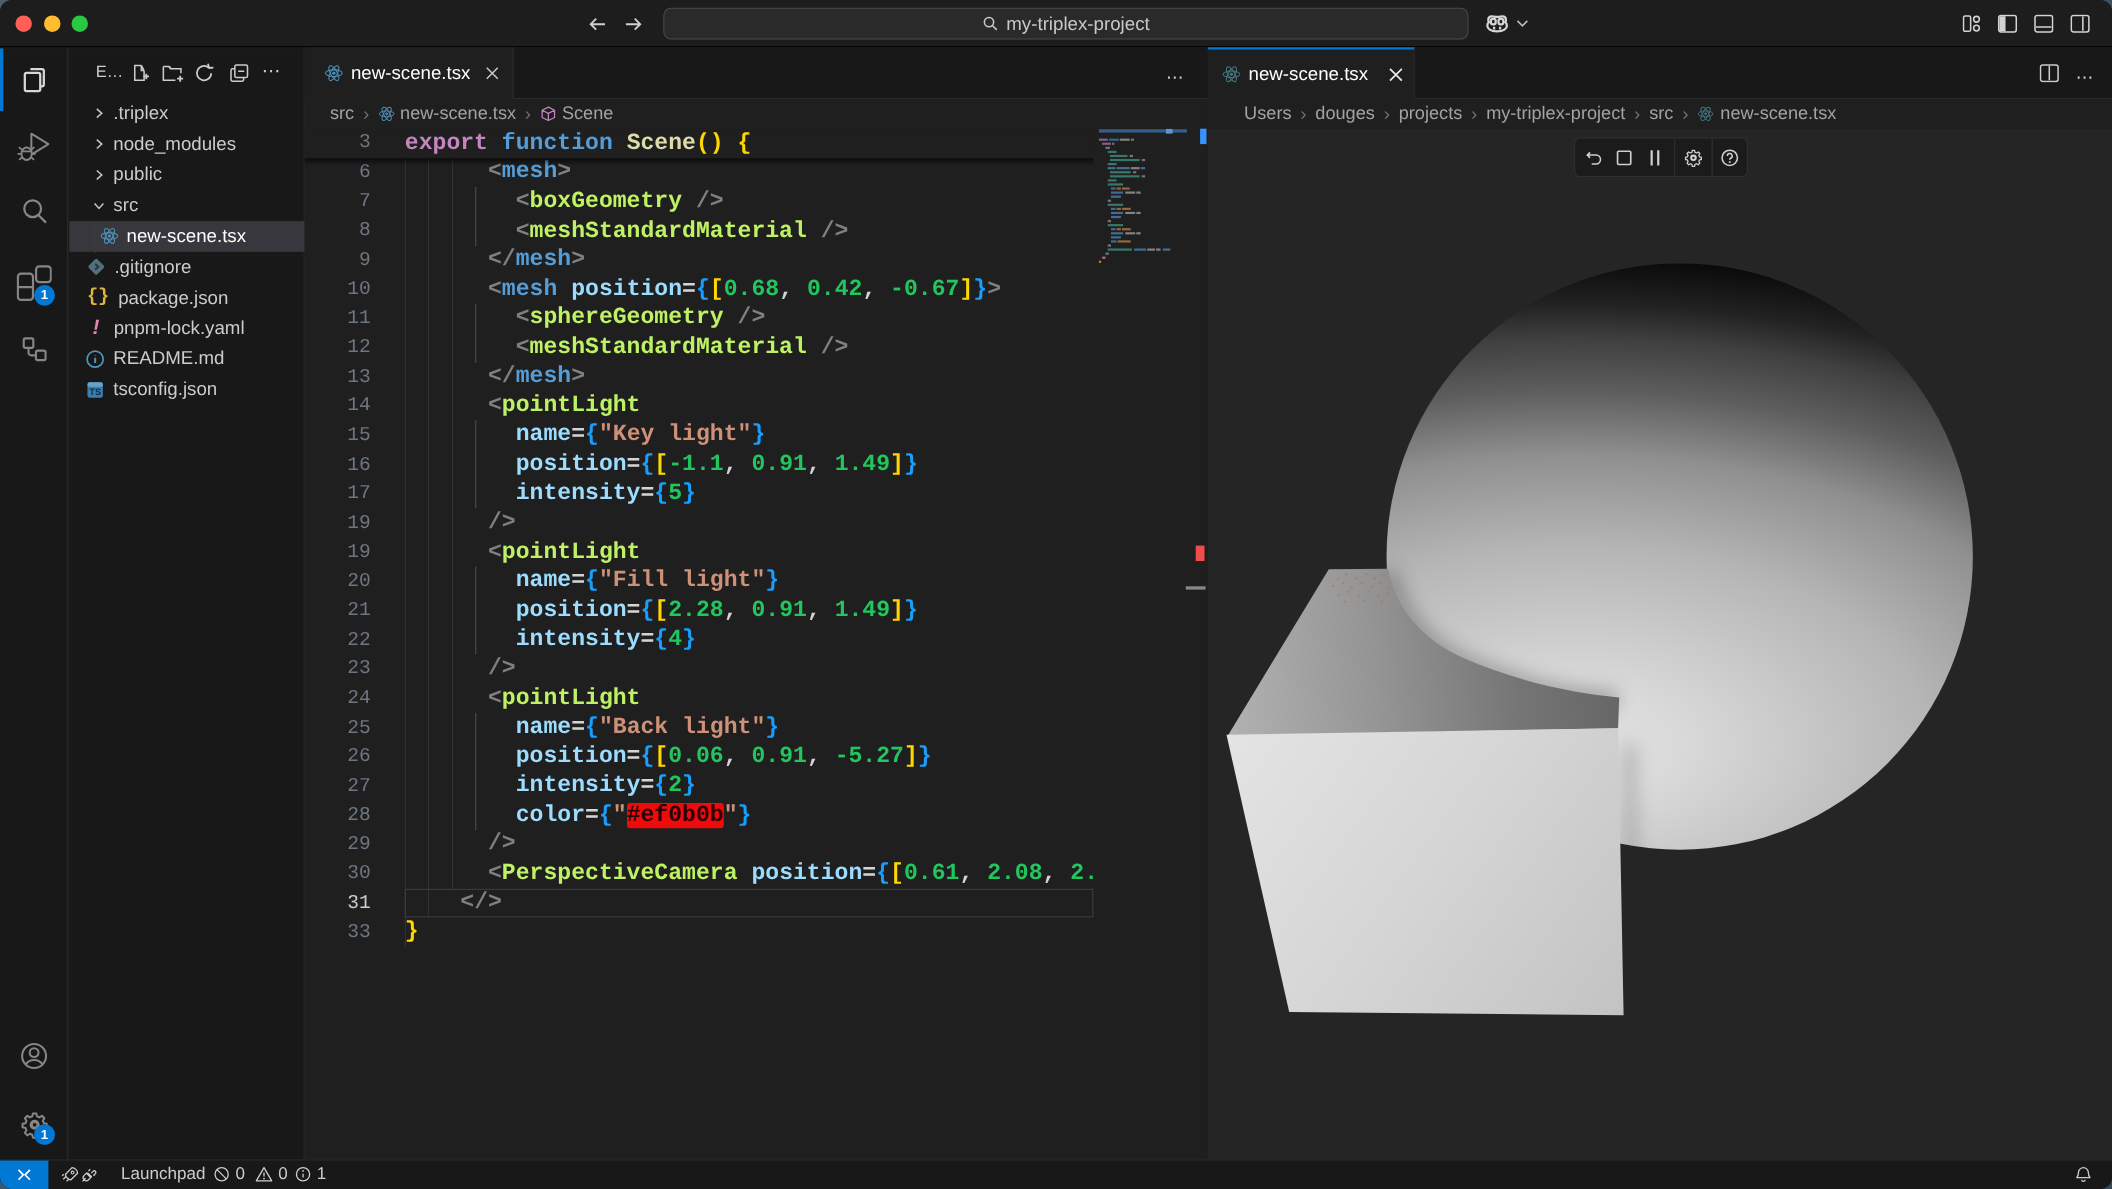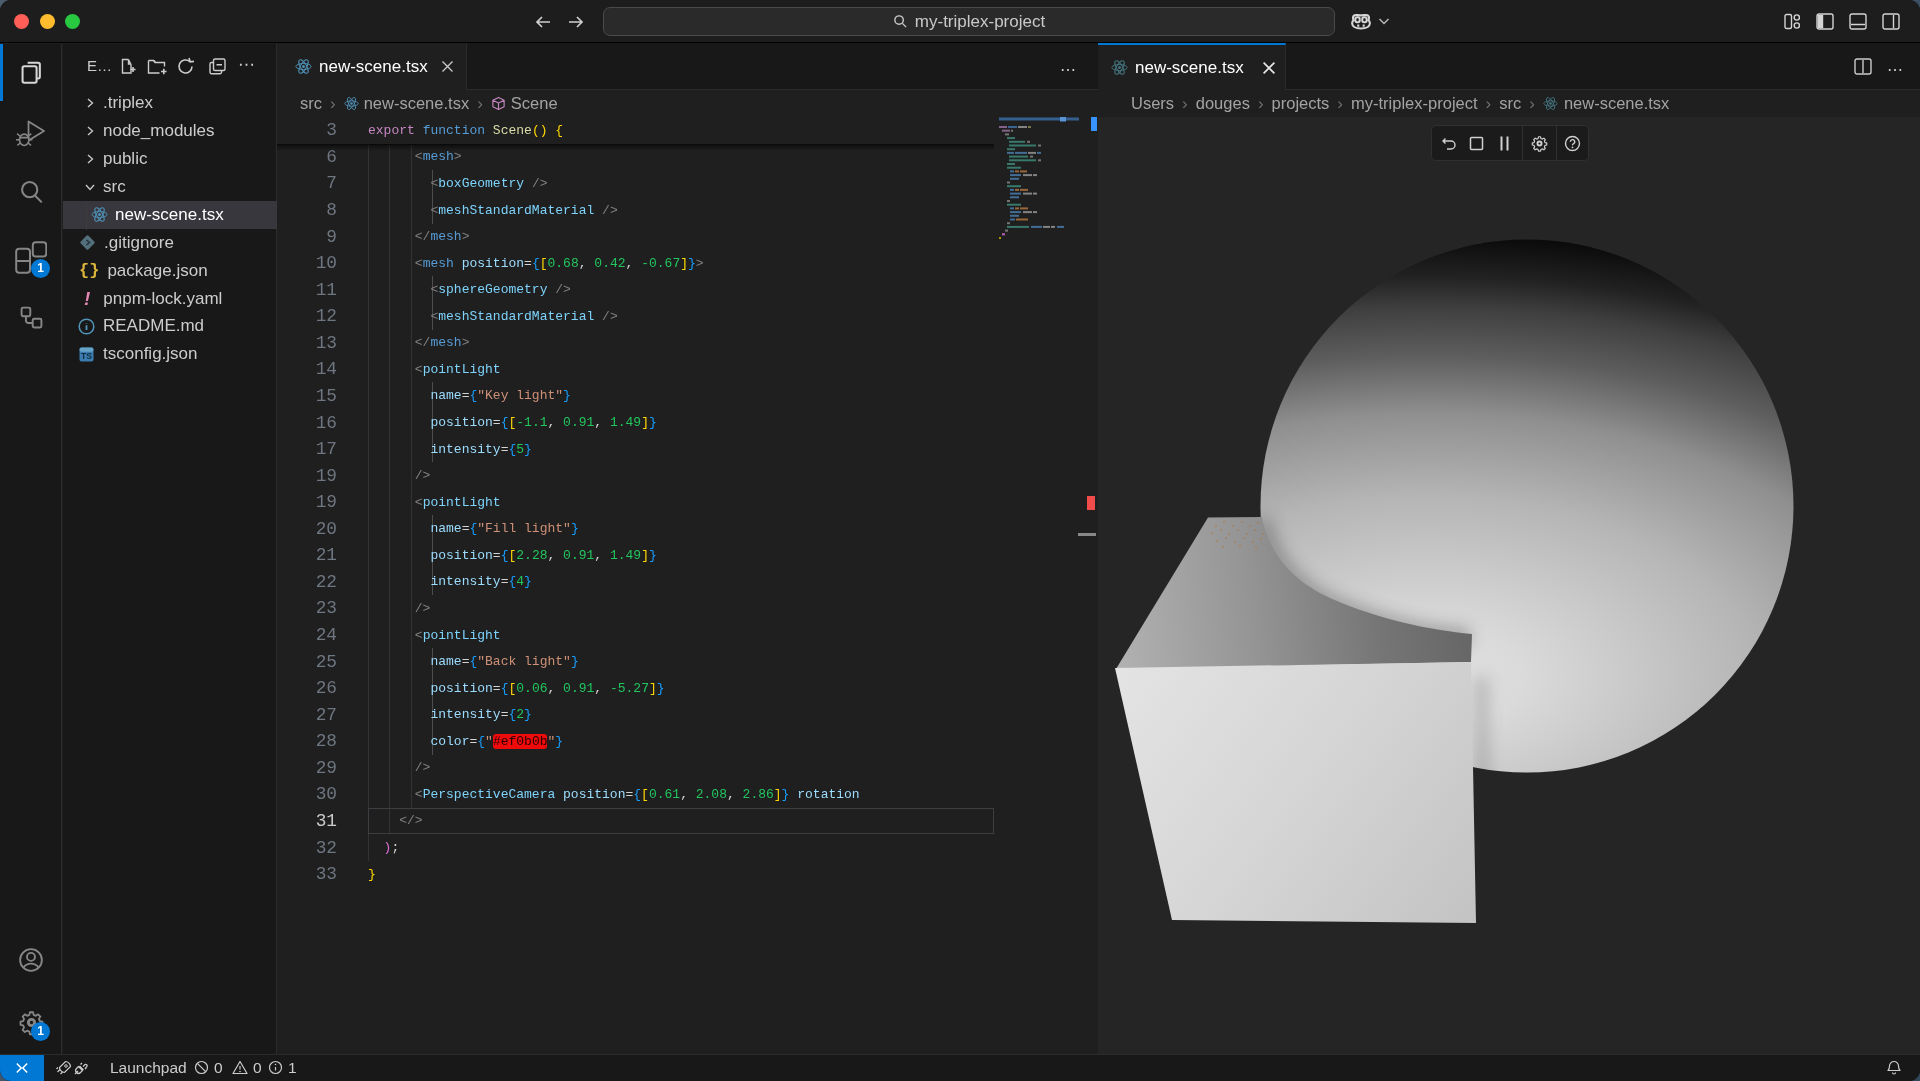--- a/index.html
+++ b/index.html
@@ -21,22 +21,22 @@
   
   #g1{position:absolute;left:277px;top:43px;width:820px;height:1011px;background:#1f1f1f;}
   .tabbar{position:absolute;left:0;top:0;width:100%;height:47px;background:#181818;box-shadow:inset 0 -1px 0 #2b2b2b;}
   .tab{position:absolute;left:0;top:0;height:47px;background:#1f1f1f;border-right:1px solid #2b2b2b;display:flex;align-items:center;color:#fff;font-size:17px;}
   .bcrumb{position:absolute;top:47px;height:27px;display:flex;align-items:center;color:#a3a3a3;font-size:16.5px;}
   .bsep{color:#6f6f6f;padding:0 8px;font-size:17px;}
   mono,.mono{font-family:"Liberation Mono",monospace;}
   #code{position:absolute;left:0;top:100.6px;width:717px;overflow:hidden;}
   .crow{height:26.571px;display:flex;align-items:center;white-space:pre;}
   .ln{width:60px;text-align:right;color:#6e7681;font-family:"Liberation Mono",monospace;font-size:17.8px;flex:none;}
-  .cd{margin-left:31px;font-family:"Liberation Mono",monospace;font-size:13px;color:#d4d4d4;white-space:pre;}
-  .p{color:#808080}.tb{color:#569cd6}.tt{color:#7dd3fc}.at{color:#9cdcfe}.bb{color:#179fff}.bk{color:#ffd700}.nu{color:#22c55e}.st{color:#ce9178}
+  .cd{margin-left:31px;font-family:"Liberation Mono",monospace;font-size:21px;color:#d4d4d4;white-space:pre;font-weight:bold;}
+  .p{color:#808080}.tb{color:#569cd6}.tt{color:#bef264}.at{color:#9cdcfe}.bb{color:#179fff}.bk{color:#ffd700}.nu{color:#22c55e}.st{color:#ce9178}
   .kw1{color:#c586c0}.kw2{color:#569cd6}.fn{color:#dcdcaa}
   .guide{position:absolute;width:1px;background:#333333;}
   
   #g2{position:absolute;left:1097px;top:43px;width:823px;height:1011px;background:#1f1f1f;}
   #viewport{position:absolute;left:1px;top:74px;width:822px;height:937px;background:#252525;}
   #toolbar{position:absolute;left:333px;top:8px;width:158px;height:36px;background:#1b1b1b;border:1px solid #303030;border-radius:5px;display:flex;align-items:center;z-index:5;}
   
   #statusbar{position:absolute;left:0;top:1054px;width:1920px;height:27px;background:#181818;border-top:1px solid #2b2b2b;color:#cccccc;font-size:15.5px;}
 </style></head>
 <body>
@@ -299,21 +299,20 @@
       <div class="crow"><span class="ln">22</span><span class="cd">        <span class="at">intensity</span>=<span class="bb">{</span><span class="nu">4</span><span class="bb">}</span></span></div>
       <div class="crow"><span class="ln">23</span><span class="cd">      <span class="p">/&gt;</span></span></div>
       <div class="crow"><span class="ln">24</span><span class="cd">      <span class="p">&lt;</span><span class="tt">pointLight</span></span></div>
       <div class="crow"><span class="ln">25</span><span class="cd">        <span class="at">name</span>=<span class="bb">{</span><span class="st">"Back light"</span><span class="bb">}</span></span></div>
       <div class="crow"><span class="ln">26</span><span class="cd">        <span class="at">position</span>=<span class="bb">{</span><span class="bk">[</span><span class="nu">0.06</span>, <span class="nu">0.91</span>, <span class="nu">-5.27</span><span class="bk">]</span><span class="bb">}</span></span></div>
       <div class="crow"><span class="ln">27</span><span class="cd">        <span class="at">intensity</span>=<span class="bb">{</span><span class="nu">2</span><span class="bb">}</span></span></div>
       <div class="crow"><span class="ln">28</span><span class="cd">        <span class="at">color</span>=<span class="bb">{</span><span class="st">"</span><span style="background:#ef0b0b;color:#2b0000;border-radius:3px">#ef0b0b</span><span class="st">"</span><span class="bb">}</span></span></div>
       <div class="crow"><span class="ln">29</span><span class="cd">      <span class="p">/&gt;</span></span></div>
       <div class="crow"><span class="ln">30</span><span class="cd">      <span class="p">&lt;</span><span class="tt">PerspectiveCamera</span> <span class="at">position</span>=<span class="bb">{</span><span class="bk">[</span><span class="nu">0.61</span>, <span class="nu">2.08</span>, <span class="nu">2.86</span><span class="bk">]</span><span class="bb">}</span> <span class="at">rotation</span></span></div>
       <div class="crow"><span class="ln" style="color:#cccccc">31</span><span class="cd">    <span class="p">&lt;/&gt;</span></span></div>
-      <div class="crow"><span class="ln">32</span><span class="cd">  <span style="color:#da70d6">)</span>;</span></div>
       <div class="crow"><span class="ln">33</span><span class="cd"><span class="bk">}</span></span></div>
     </div>
 
     <div style="position:absolute;left:0;top:74px;width:717px;height:26.6px;background:#1f1f1f">
       <div class="crow"><span class="ln">3</span><span class="cd"><span class="kw1">export</span> <span class="kw2">function</span> <span class="fn">Scene</span><span class="bk">()</span> <span class="bk">{</span></span></div>
     </div>
     <div style="position:absolute;left:0;top:100.6px;width:717px;height:1px;background:#0a0a0a"></div>
     <div style="position:absolute;left:0;top:101.6px;width:717px;height:6px;background:linear-gradient(rgba(0,0,0,0.5),rgba(0,0,0,0))"></div>
 
     <svg style="position:absolute;left:720px;top:74px" width="100" height="440" viewBox="0 0 100 440">

